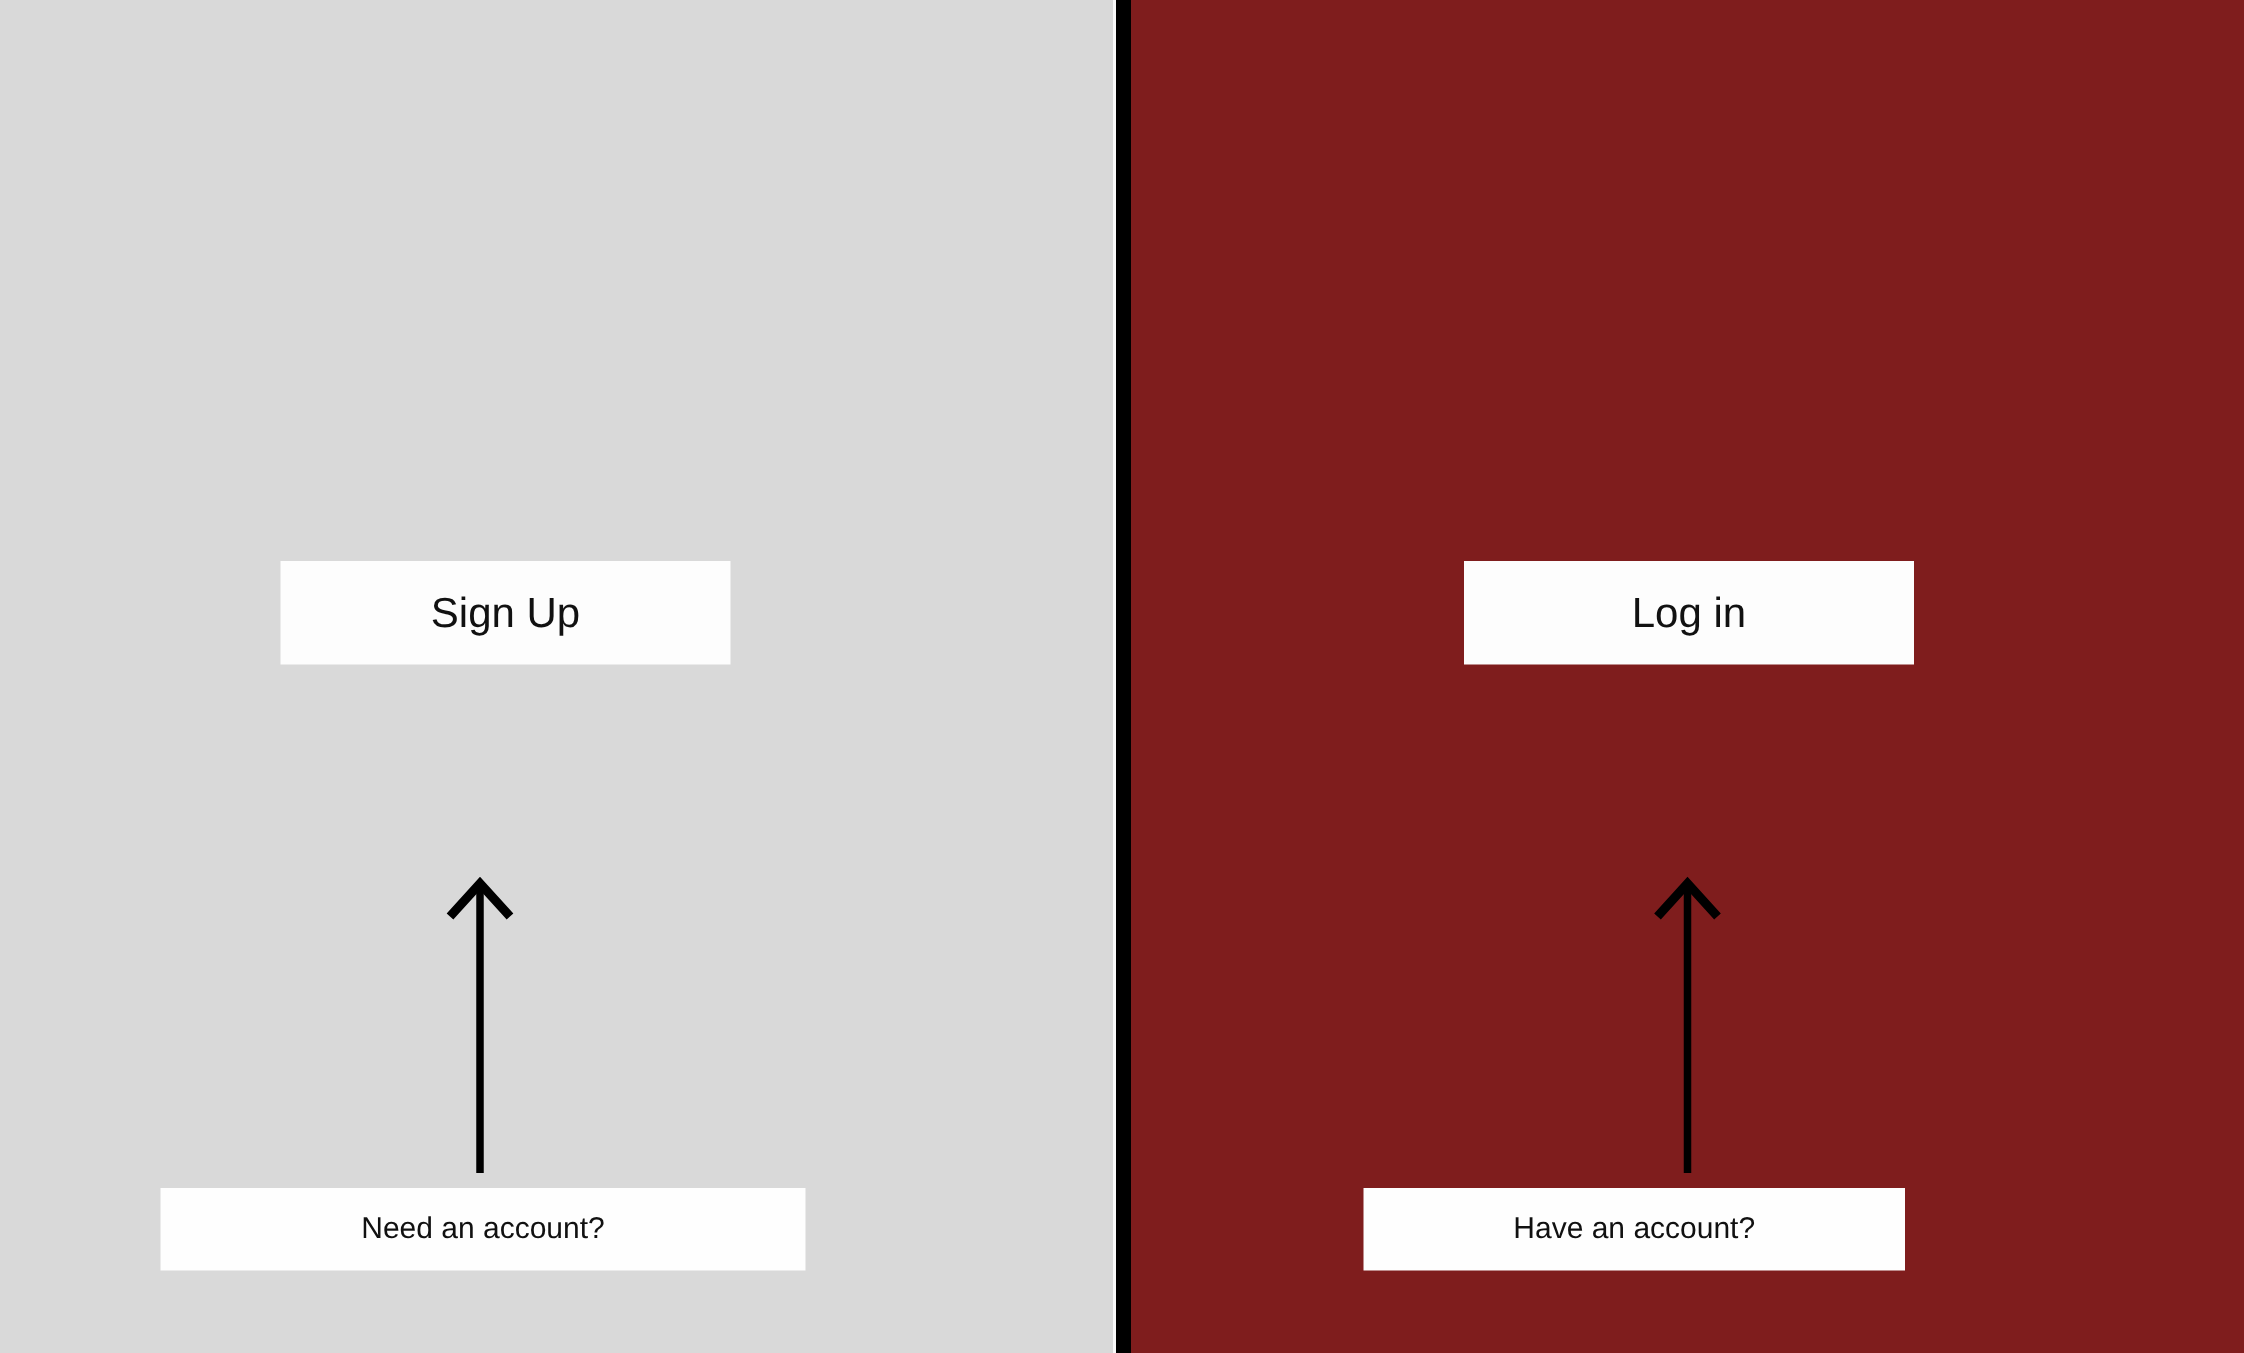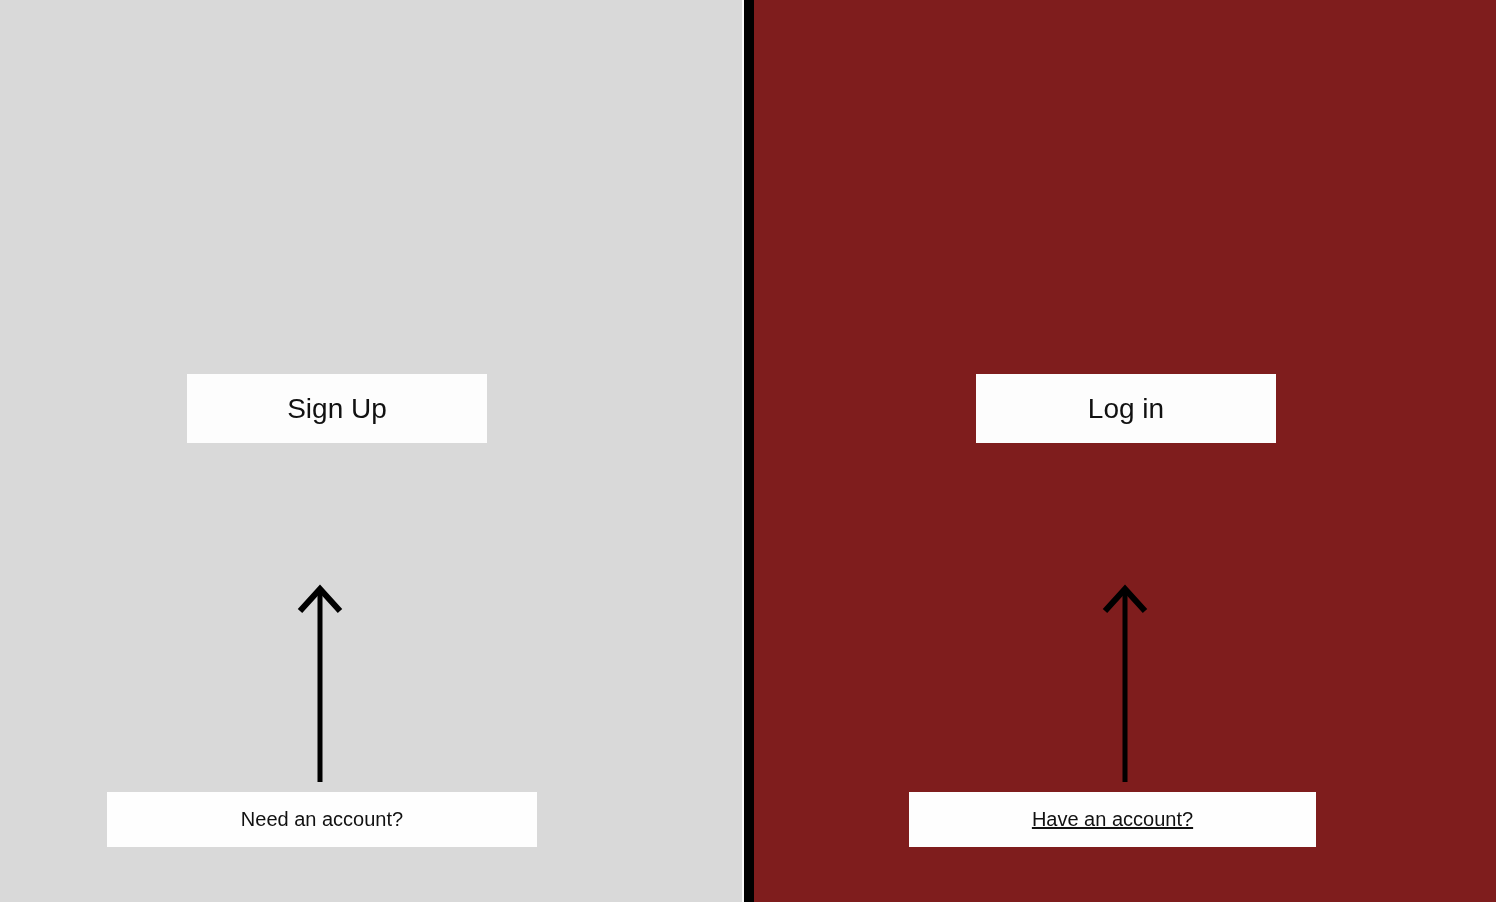--- a/index.html
+++ b/index.html
@@ -67,21 +67,21 @@
     top: 792px;
     height: 55px;
     background: #FEFEFE;
     display: flex;
     align-items: center;
     justify-content: center;
     font-size: 20px;
     color: #111111;
   }
   .annotation-left  { left: 107px; width: 430px; }
-  .annotation-right { left: 155px; width: 407px; text-decoration: underline; }
+  .annotation-right { left: 155px; width: 361px; }
   .arrow {
     position: absolute;
     top: 584px;
     width: 48px;
     height: 200px;
   }
   .arrow-left  { left: 296px; }
   .arrow-right { left: 347px; }
   .arrow svg {
     display: block;

